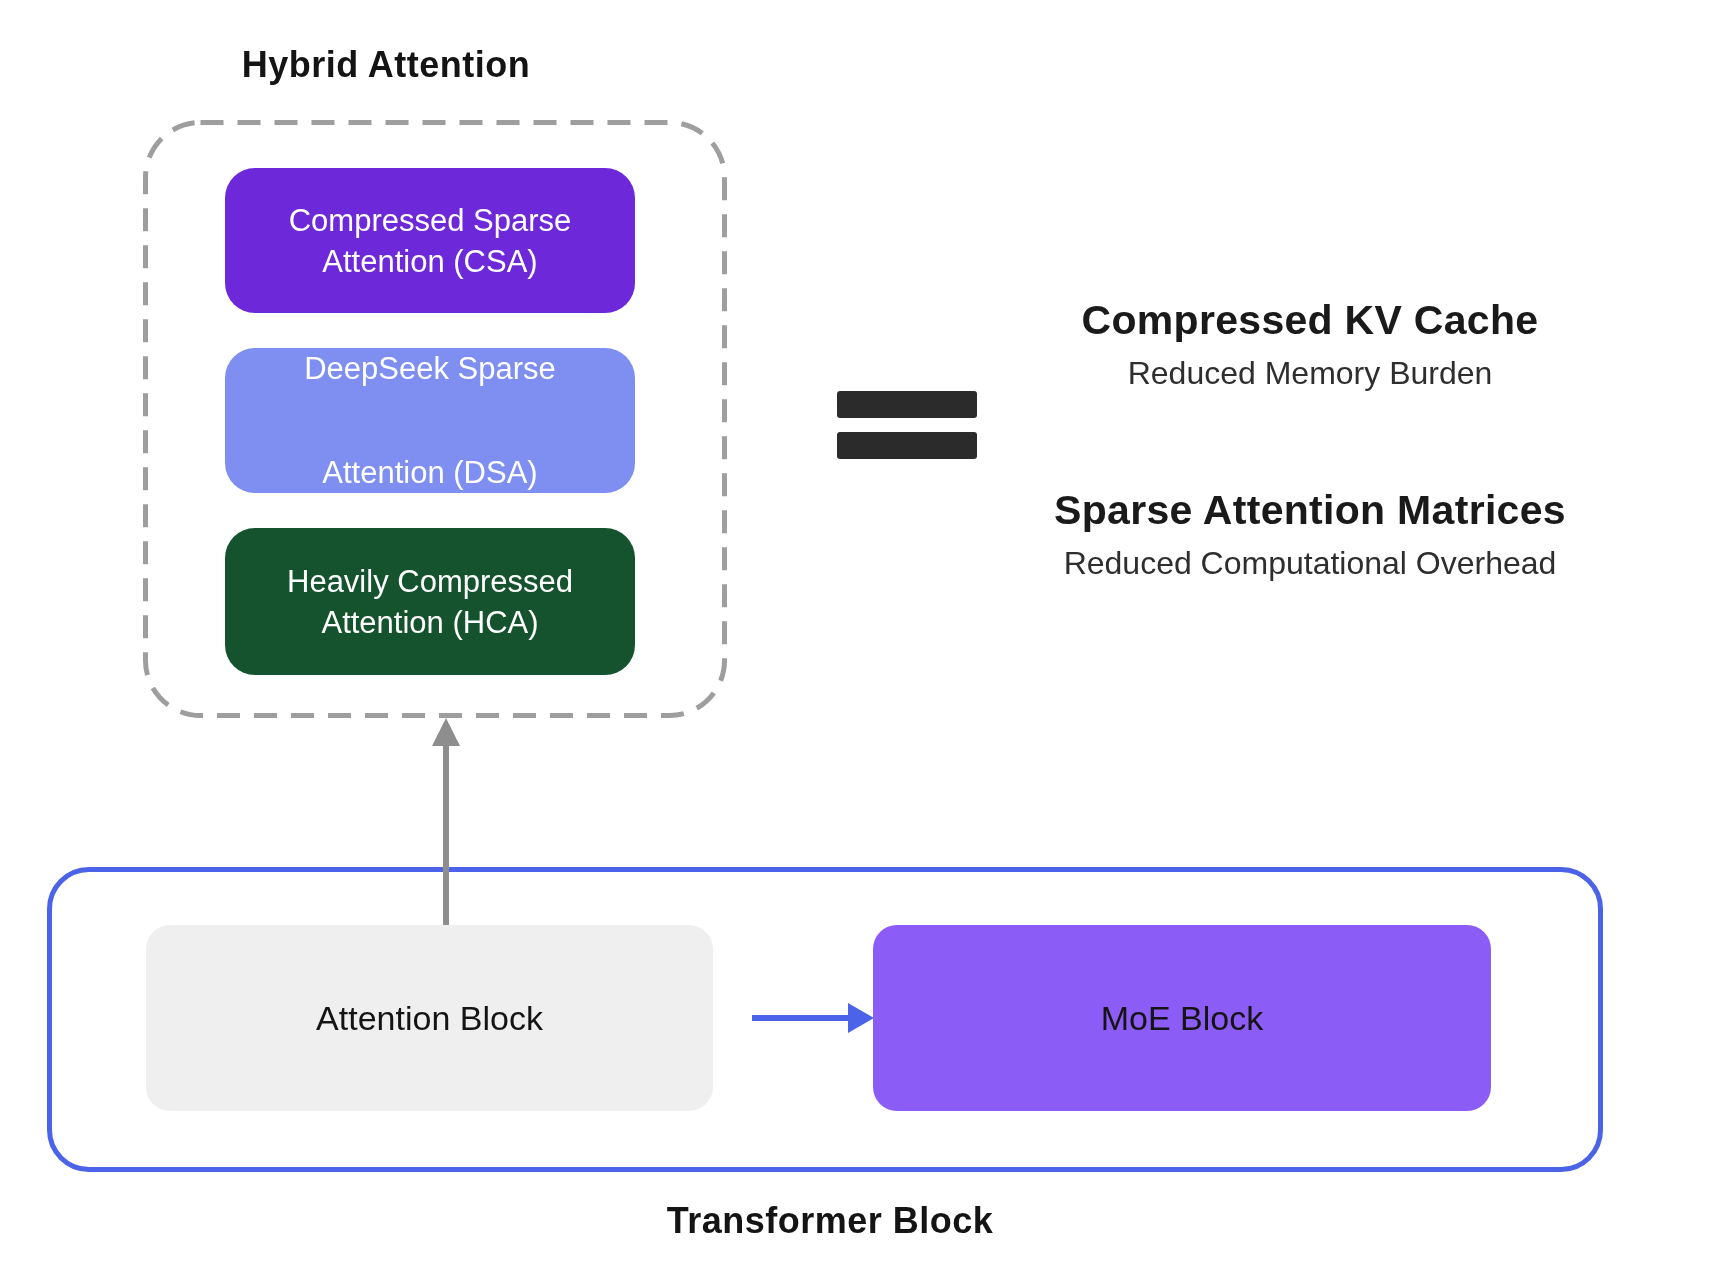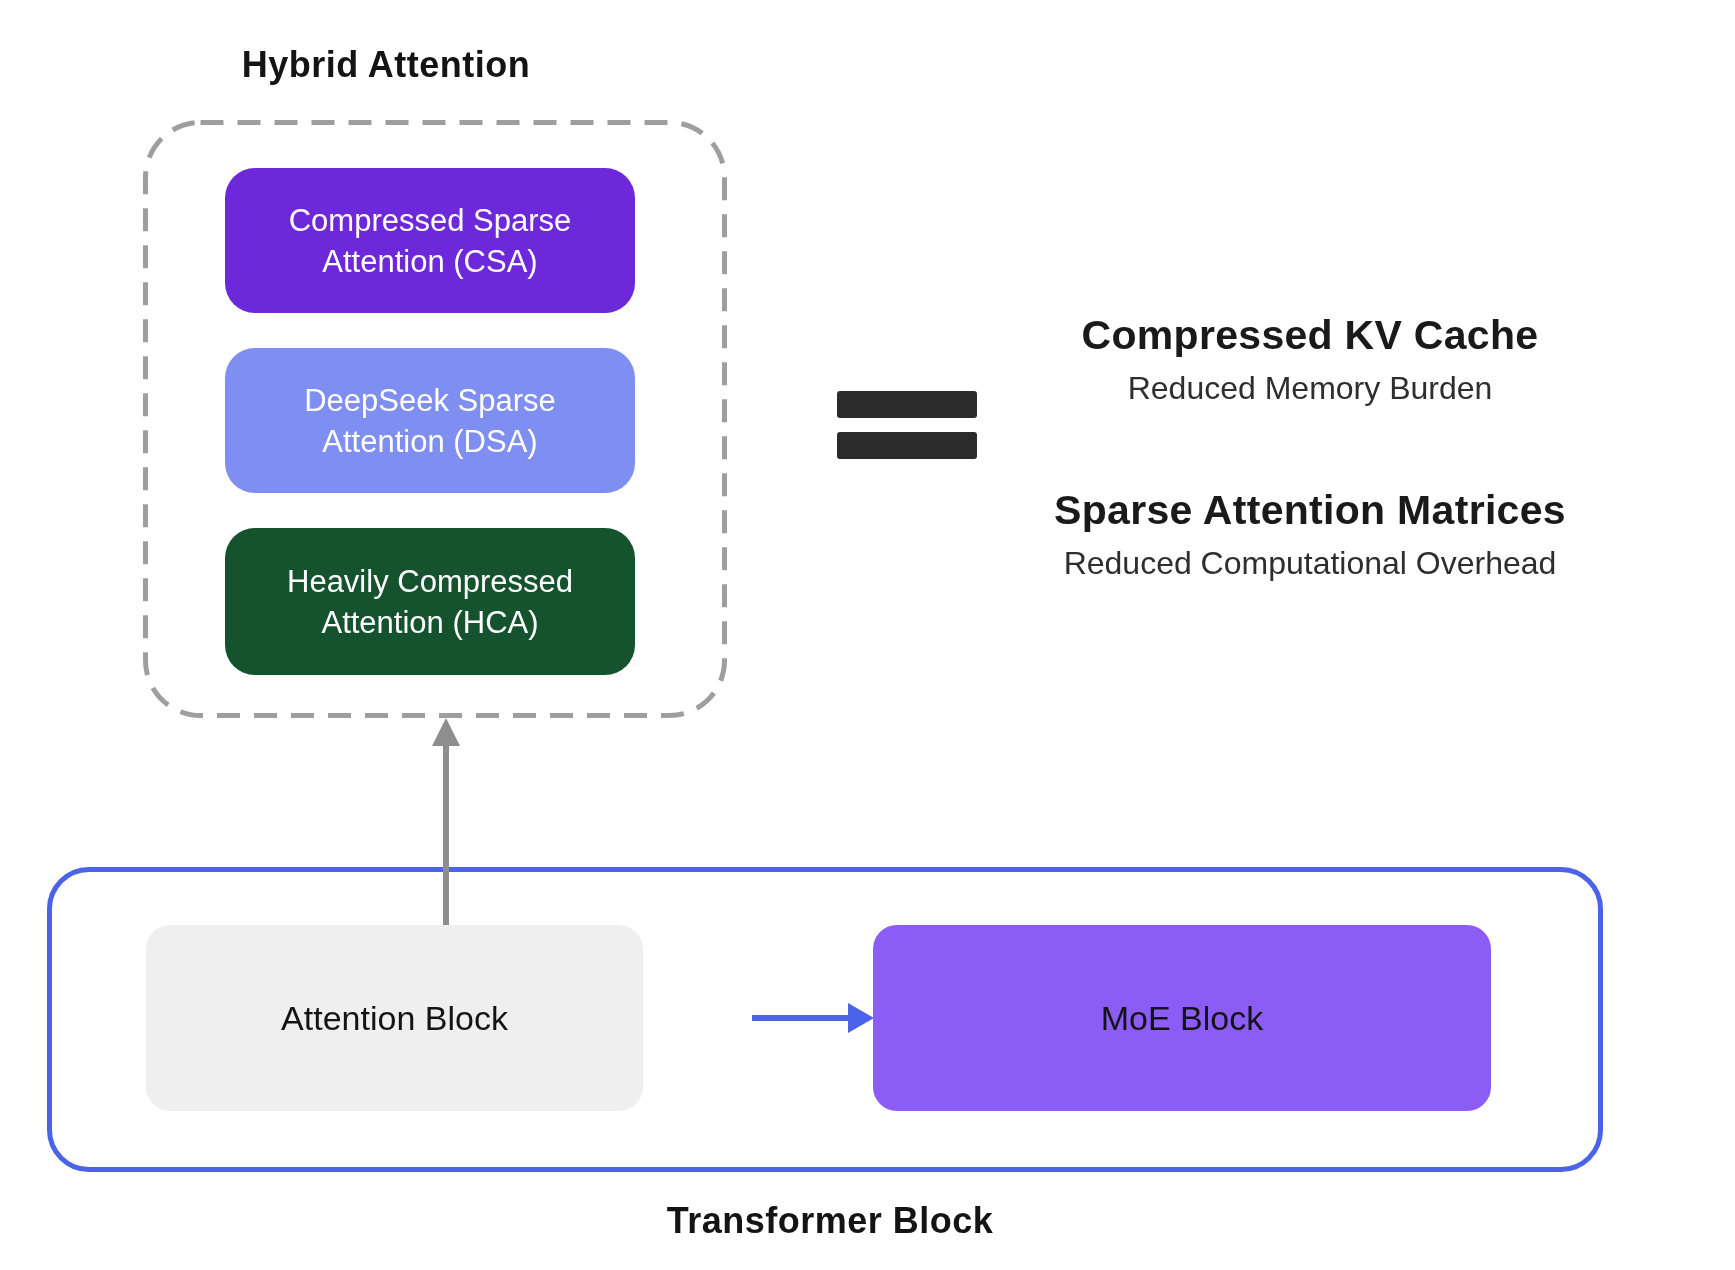--- a/index.html
+++ b/index.html
@@ -132,48 +132,48 @@
     </g>
   </svg>
 
   <div class="abs diagram-title" style="left:136px; top:44px; width:500px; z-index:2;">Hybrid Attention</div>
 
   <div class="attn-box" style="top: 168px; background: #6d28d9;">
     <span>Compressed Sparse</span>
     <span>Attention (CSA)</span>
   </div>
 
-  <div class="attn-box" style="top: 348px; background: rgb(126, 142, 241);">
+  <div class="attn-box" style="top: 348px; background: rgb(126, 142, 241); justify-content: space-between;">
     <span>DeepSeek Sparse</span>
     <span>Attention (DSA)</span>
   </div>
 
   <div class="attn-box" style="top: 528px; height: 147px; background: #14532d;">
     <span>Heavily Compressed</span>
     <span>Attention (HCA)</span>
   </div>
 
   <div>
     <div class="equals-bar" style="top: 391px; background: rgb(43, 43, 43);"></div>
     <div class="equals-bar" style="top: 432px; background: rgb(43, 43, 43);"></div>
   </div>
 
-  <div class="outcome" style="top:312px;text-align:center;">
+  <div class="outcome" style="top:297px;text-align:center;">
     <p class="outcome-title">Compressed KV Cache</p>
     <p class="outcome-sub">Reduced Memory Burden</p>
   </div>
 
   <div class="outcome" style="top:487px;">
     <p class="outcome-title">Sparse Attention Matrices</p>
     <p class="outcome-sub">Reduced Computational Overhead</p>
   </div>
 
   <div id="transformer-container" style="border-color: rgb(74, 99, 232);"></div>
 
-  <div class="inner-block" style="left: 146px; width: 497px; background: rgb(239, 239, 239);">
+  <div class="inner-block" style="left: 146px; width: 567px; background: rgb(239, 239, 239);">
     <span>Attention Block</span>
   </div>
 
   <div class="inner-block" style="left: 873px; width: 618px; background: #8b5cf6;">
     <span>MoE Block</span>
   </div>
 
   <div class="abs diagram-title" style="left:580px; top:1200px; width:500px; z-index:2;">Transformer Block</div>
 
 </div>

